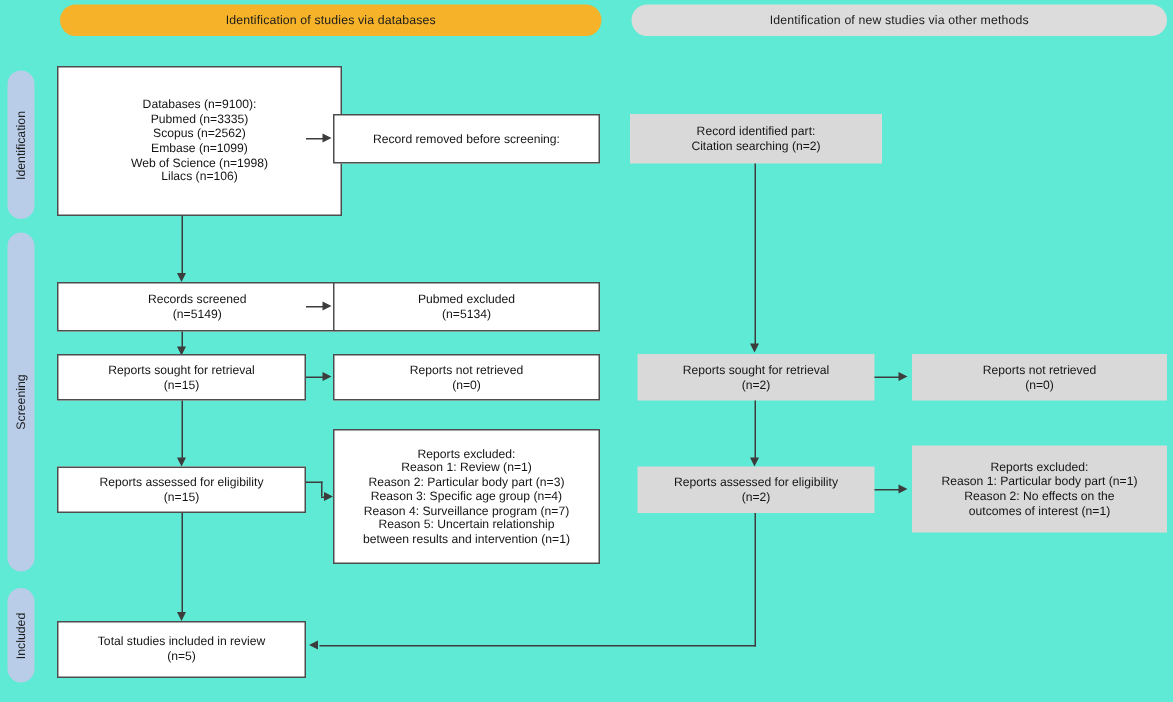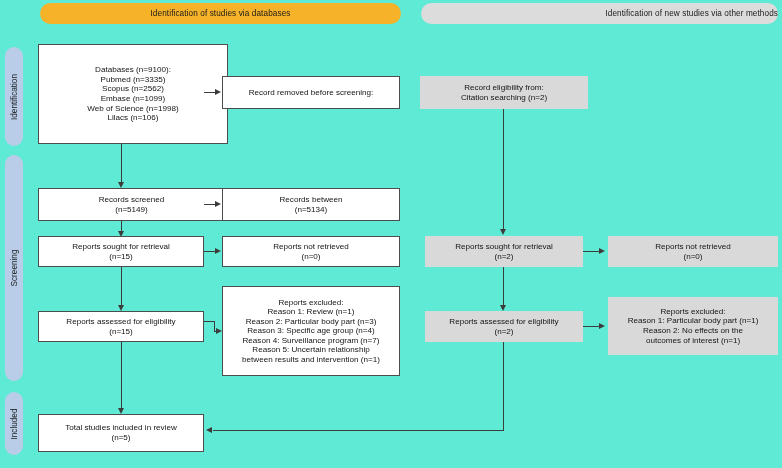--- a/index.html
+++ b/index.html
@@ -106,21 +106,21 @@
 </style>
 </head>
 <body>
 
 <div id="diagram">
 
   <div class="node banner banner-db" style="left:40px; top:3px; width:361px; height:21px;">
     <span>Identification of studies via databases</span>
   </div>
 
-  <div class="node banner banner-oth" style="left:421px; top:3px; width:357px; height:21px;justify-content:flex-end;">
+  <div class="node banner banner-oth" style="left:421px; top:3px; width:357px; height:21px;">
     <span>Identification of new studies via other methods</span>
   </div>
 
   <div class="phase" style="left:5px; top:47px; width:18px; height:99px;">
     <span class="phase-label">Identification</span>
   </div>
 
   <div class="phase" style="left:5px; top:155px; width:18px; height:226px;">
     <span class="phase-label">Screening</span>
   </div>
@@ -154,21 +154,21 @@
 
   <div class="node box-white" style="left:38px; top:188px; width:187px; height:33px;">
     <div class="box-inner">
       <div>Records screened</div>
       <div>(n=5149)</div>
     </div>
   </div>
 
   <div class="node box-white" style="left:222px; top:188px; width:178px; height:33px;">
     <div class="box-inner">
-      <div>Records between</div>
+      <div>Pubmed excluded</div>
       <div>(n=5134)</div>
     </div>
   </div>
 
   <div class="line line-h" style="left:204px; top:204px; width:12px;"></div>
   <div class="arrow arrow-right" style="left:215px; top:201px;"></div>
 
   <div class="line line-v" style="left:121px; top:221px; width:1px; height:12px;"></div>
   <div class="arrow arrow-down" style="left:117.5px; top:231px;"></div>
 
@@ -221,21 +221,21 @@
 
   <div class="node box-white" style="left:38px; top:414px; width:166px; height:38px;">
     <div class="box-inner">
       <div>Total studies included in review</div>
       <div>(n=5)</div>
     </div>
   </div>
 
   <div class="node box-gray" style="left:420px; top:76px; width:168px; height:33px;">
     <div class="box-inner">
-      <div>Record eligibility from:</div>
+      <div>Record identified part:</div>
       <div>Citation searching (n=2)</div>
     </div>
   </div>
 
   <div class="line line-v" style="left:503px; top:109px; width:1px; height:122px;"></div>
   <div class="arrow arrow-down" style="left:499.5px; top:229px;"></div>
 
   <div class="node box-gray" style="left:425px; top:236px; width:158px; height:31px;">
     <div class="box-inner">
       <div>Reports sought for retrieval</div>

